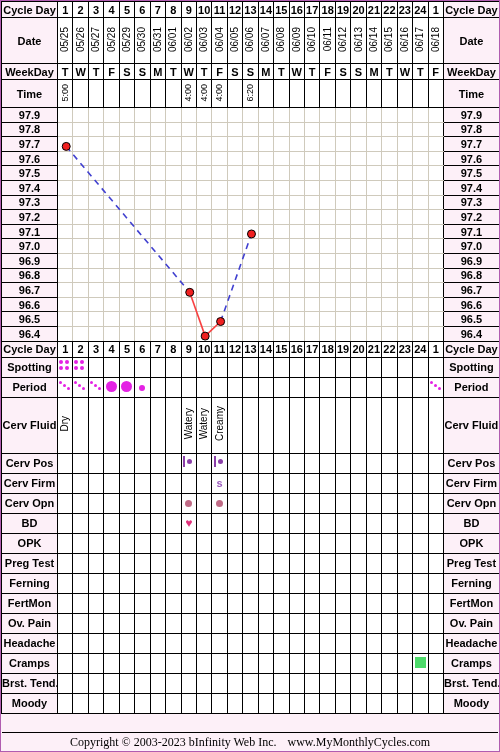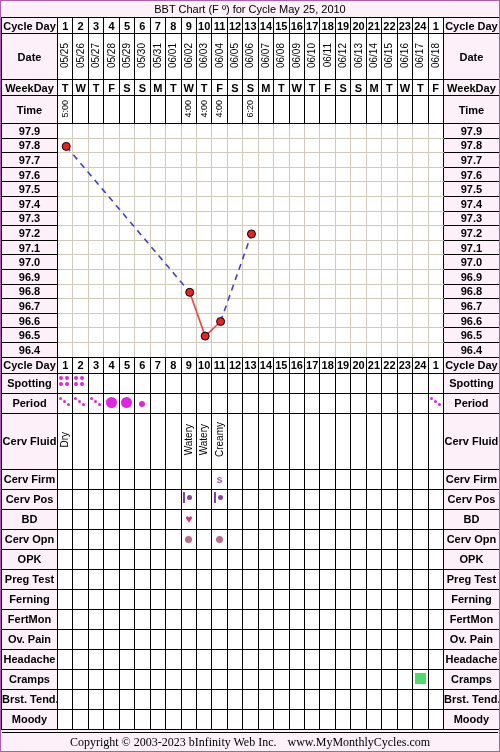--- a/index.html
+++ b/index.html
@@ -179,21 +179,20 @@
     line-height:18px;
     white-space:nowrap;
   }
   .footer span { margin:0 4px; }
 </style>
 </head>
 <body>
 
 <div id="page">
 
-  <div class="title-cell">BBT Chart (F º) for Cycle May 25, 2010</div>
 
   <table class="grid" id="main-table">
     <colgroup id="colgroup">
         <col style="width: 56px;">
         <col style="width: 15.44px;">
         <col style="width: 15.44px;">
         <col style="width: 15.44px;">
         <col style="width: 15.44px;">
         <col style="width: 15.44px;">
         <col style="width: 15.44px;">
@@ -909,20 +908,49 @@
           <td class="fluidcell"></td>
           <td class="fluidcell"></td>
           <td class="fluidcell"></td>
           <td class="fluidcell"></td>
           <td class="fluidcell"></td>
           <td class="fluidcell"></td>
           <td class="fluidcell"></td>
           <td class="sidelbl">Cerv Fluid</td>
         </tr>
         <tr class="datarow">
+          <td class="sidelbl">Cerv Pos</td>
+          <td></td>
+          <td></td>
+          <td></td>
+          <td></td>
+          <td></td>
+          <td></td>
+          <td></td>
+          <td></td>
+          <td><span class="cervpos"><span class="bar"></span><span class="dot"></span></span></td>
+          <td></td>
+          <td><span class="cervpos"><span class="bar"></span><span class="dot"></span></span></td>
+          <td></td>
+          <td></td>
+          <td></td>
+          <td></td>
+          <td></td>
+          <td></td>
+          <td></td>
+          <td></td>
+          <td></td>
+          <td></td>
+          <td></td>
+          <td></td>
+          <td></td>
+          <td></td>
+          <td class="sidelbl">Cerv Pos</td>
+        </tr>
+        <tr class="datarow">
           <td class="sidelbl">Cerv Firm</td>
           <td></td>
           <td></td>
           <td></td>
           <td></td>
           <td></td>
           <td></td>
           <td></td>
           <td></td>
           <td></td>
@@ -938,47 +966,47 @@
           <td></td>
           <td></td>
           <td></td>
           <td></td>
           <td></td>
           <td></td>
           <td></td>
           <td class="sidelbl">Cerv Firm</td>
         </tr>
         <tr class="datarow">
-          <td class="sidelbl">Cerv Pos</td>
-          <td></td>
-          <td></td>
-          <td></td>
-          <td></td>
-          <td></td>
-          <td></td>
-          <td></td>
-          <td></td>
-          <td><span class="cervpos"><span class="bar"></span><span class="dot"></span></span></td>
-          <td></td>
-          <td><span class="cervpos"><span class="bar"></span><span class="dot"></span></span></td>
-          <td></td>
-          <td></td>
-          <td></td>
-          <td></td>
-          <td></td>
-          <td></td>
-          <td></td>
-          <td></td>
-          <td></td>
-          <td></td>
-          <td></td>
-          <td></td>
-          <td></td>
-          <td></td>
-          <td class="sidelbl">Cerv Pos</td>
+          <td class="sidelbl">Cerv Opn</td>
+          <td></td>
+          <td></td>
+          <td></td>
+          <td></td>
+          <td></td>
+          <td></td>
+          <td></td>
+          <td></td>
+          <td><span class="cervopn-dot"></span></td>
+          <td></td>
+          <td><span class="cervopn-dot"></span></td>
+          <td></td>
+          <td></td>
+          <td></td>
+          <td></td>
+          <td></td>
+          <td></td>
+          <td></td>
+          <td></td>
+          <td></td>
+          <td></td>
+          <td></td>
+          <td></td>
+          <td></td>
+          <td></td>
+          <td class="sidelbl">Cerv Opn</td>
         </tr>
         <tr class="datarow">
           <td class="sidelbl">BD</td>
           <td></td>
           <td></td>
           <td></td>
           <td></td>
           <td></td>
           <td></td>
           <td></td>
@@ -994,49 +1022,20 @@
           <td></td>
           <td></td>
           <td></td>
           <td></td>
           <td></td>
           <td></td>
           <td></td>
           <td></td>
           <td></td>
           <td class="sidelbl">BD</td>
-        </tr>
-        <tr class="datarow">
-          <td class="sidelbl">Cerv Opn</td>
-          <td></td>
-          <td></td>
-          <td></td>
-          <td></td>
-          <td></td>
-          <td></td>
-          <td></td>
-          <td></td>
-          <td><span class="cervopn-dot"></span></td>
-          <td></td>
-          <td><span class="cervopn-dot"></span></td>
-          <td></td>
-          <td></td>
-          <td></td>
-          <td></td>
-          <td></td>
-          <td></td>
-          <td></td>
-          <td></td>
-          <td></td>
-          <td></td>
-          <td></td>
-          <td></td>
-          <td></td>
-          <td></td>
-          <td class="sidelbl">Cerv Opn</td>
         </tr>
         <tr class="datarow">
           <td class="sidelbl">OPK</td>
           <td></td>
           <td></td>
           <td></td>
           <td></td>
           <td></td>
           <td></td>
           <td></td>

